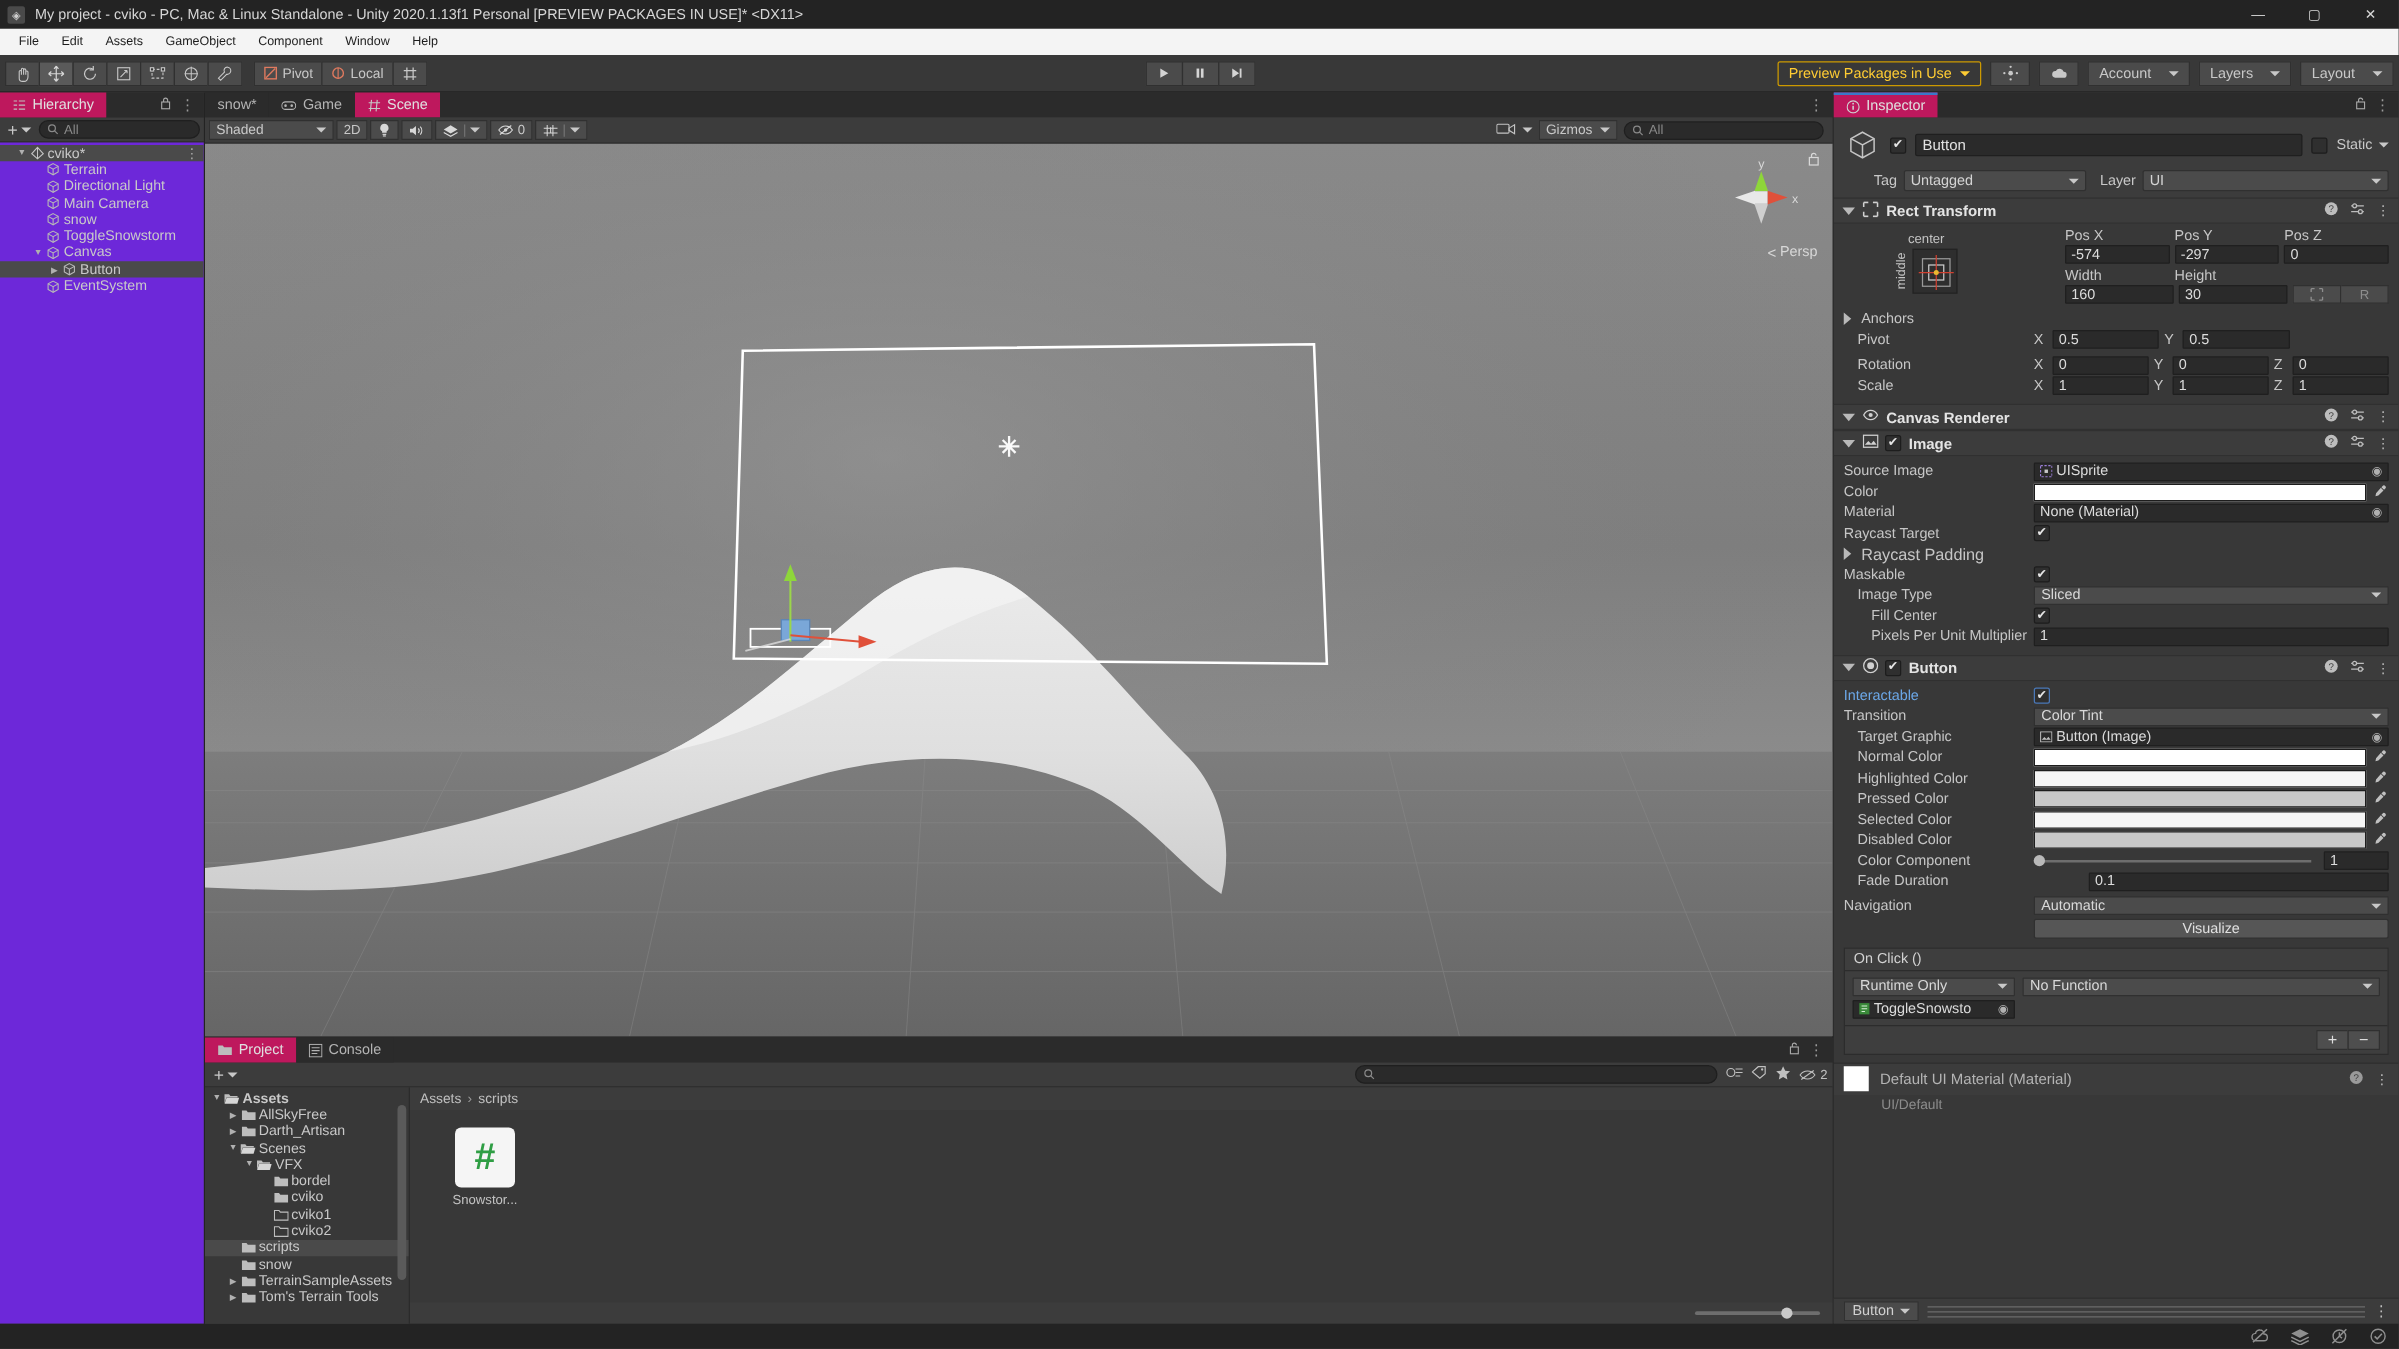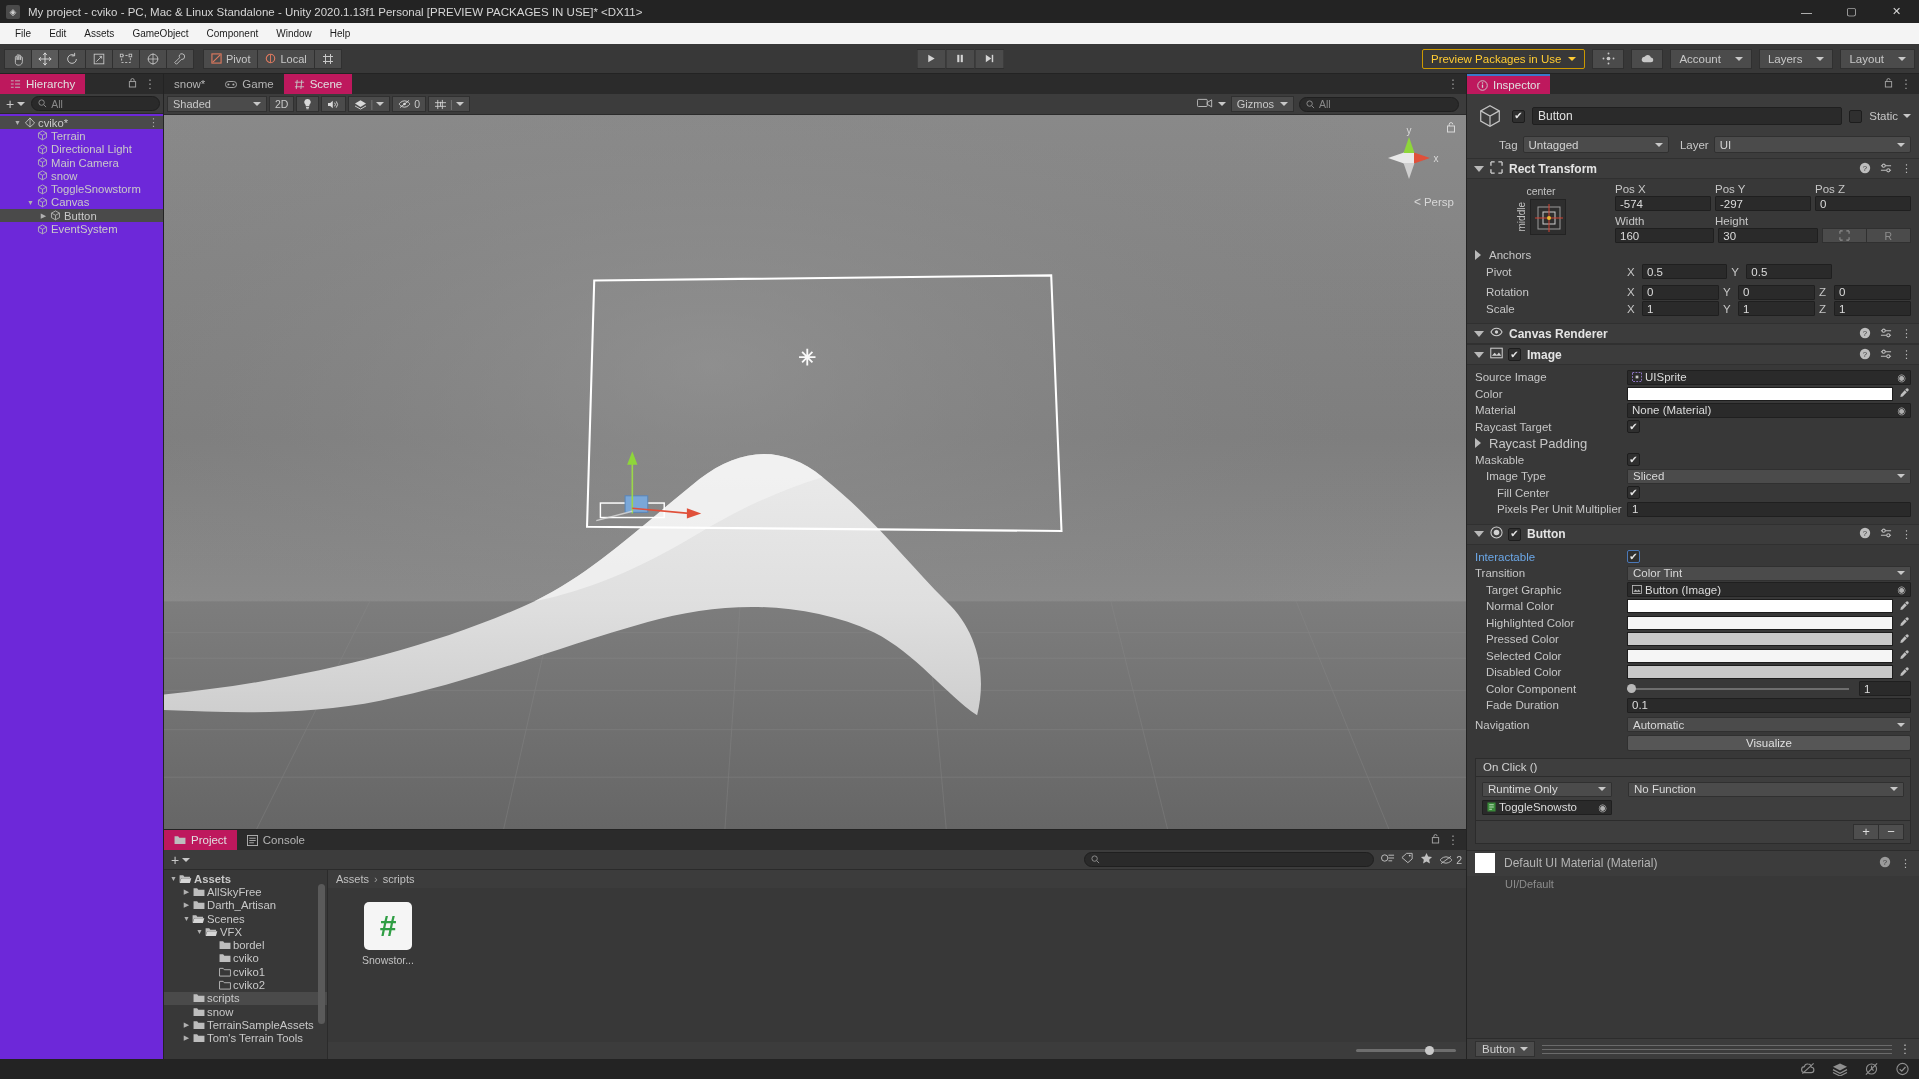--- a/index.html
+++ b/index.html
@@ -220,21 +220,21 @@
   }
   .slider-track { flex: 1; height: 2px; background: #6e6e6e; position: relative; }
   .slider-knob { position: absolute; left: 0; top: -3.5px; width: 9px; height: 9px; background: #b9b9b9; border-radius: 50%; }
   .btn-wide {
     height: 16px; background: #565656; border: 1px solid #303030; border-radius: 2px;
     display: flex; align-items: center; justify-content: center; color: #e0e0e0; font-size: 11.5px;
   }
   .onclick-box { margin: 6px 8px 0 8px; border: 1px solid #2c2c2c; background: #3e3e3e; }
   .onclick-title { height: 18px; display: flex; align-items: center; padding: 0 7px; font-size: 11.5px; color: #d2d2d2; border-bottom: 1px solid #2c2c2c;}
   .onclick-entry { padding: 5px 6px; display: flex; flex-direction: column; gap: 3px; border-bottom: 1px solid #2c2c2c; }
-  .onclick-r1 { display: flex; gap: 16px; }
+  .onclick-r1 { display: flex; gap: 6px; }
   .onclick-r2 { display: flex; }
   .plusminus { display: flex; justify-content: flex-end; padding: 3px 6px; gap: 0; }
   .pm-btn {
     width: 26px; height: 16px; background: #4e4e4e; border: 1px solid #303030;
     display: flex; align-items: center; justify-content: center; color: #ddd; font-size: 13px; margin-left: -1px;
   }
   .mat-header { height: 26px; display: flex; align-items: center; gap: 9px; padding: 0 8px; border-top: 1px solid #2c2c2c; background: #3c3c3c; }
   .mat-swatch { width: 20px; height: 20px; background: #fff; }
   .insp-footer {
     height: 21px; flex: 0 0 21px; background: #3c3c3c; display: flex; align-items: center;
@@ -1028,21 +1028,21 @@
                 <div class="anchor-preset">
                   <svg width="36" height="36" viewBox="0 0 36 36">
                     <rect x="7" y="7" width="22" height="22" fill="none" stroke="#9a9a9a" stroke-width="1"></rect>
                     <rect x="12" y="12" width="12" height="12" fill="none" stroke="#cccccc" stroke-width="1"></rect>
                     <path d="M18 4v28M4 18h28" stroke="#d04030" stroke-width="1"></path>
                     <circle cx="18" cy="18" r="2" fill="#e8b830"></circle>
                   </svg>
                 </div>
               </div>
             </div>
-            <div style="flex:1;padding-right:8px;">
+            <div style="flex:1;padding-right:8px;margin-left:37px;">
               <div style="display:flex;gap:4px;">
                 <div style="flex:1;font-size:11.5px;color:#c6c6c6;">Pos X</div>
                 <div style="flex:1;font-size:11.5px;color:#c6c6c6;">Pos Y</div>
                 <div style="flex:1;font-size:11.5px;color:#c6c6c6;">Pos Z</div>
               </div>
               <div style="display:flex;gap:4px;margin-top:1px;">
                 <div class="field" style="flex:1;">
                     <span>-574</span>
                   </div>
                 <div class="field" style="flex:1;">
@@ -1348,21 +1348,21 @@
               <div class="slider-track">
                 <div class="slider-knob"></div>
               </div>
             </div>
             <div class="field" style="width:52px;flex:0 0 52px;">
                 <span>1</span>
               </div>
           </div>
           <div class="row">
             <div class="row-label indent1">Fade Duration</div>
-            <div class="field" style="flex:1;">
+            <div class="field" style="flex:1;margin-left:44px;">
                 <span>0.1</span>
               </div>
           </div>
           <div class="row" style="margin-top:3px;">
             <div class="row-label">Navigation</div>
             <div class="dd-row" style="flex:1;">
               <span>Automatic</span>
                 <span class="caret"></span>
             </div>
           </div>

